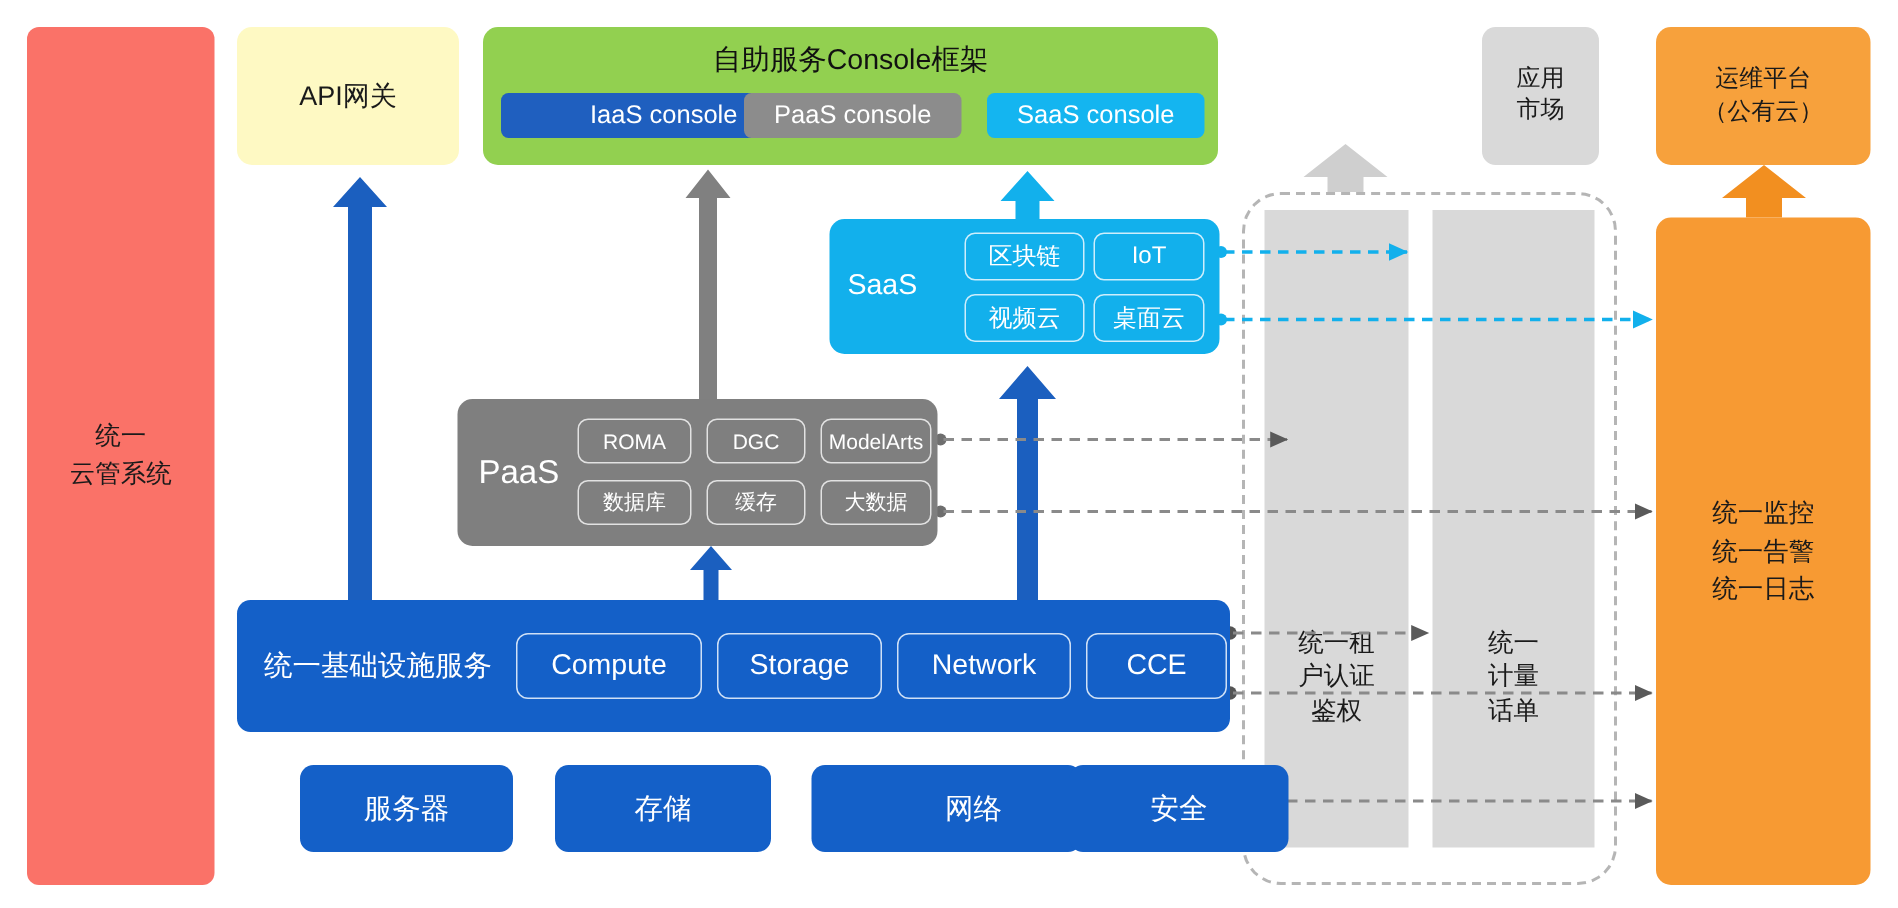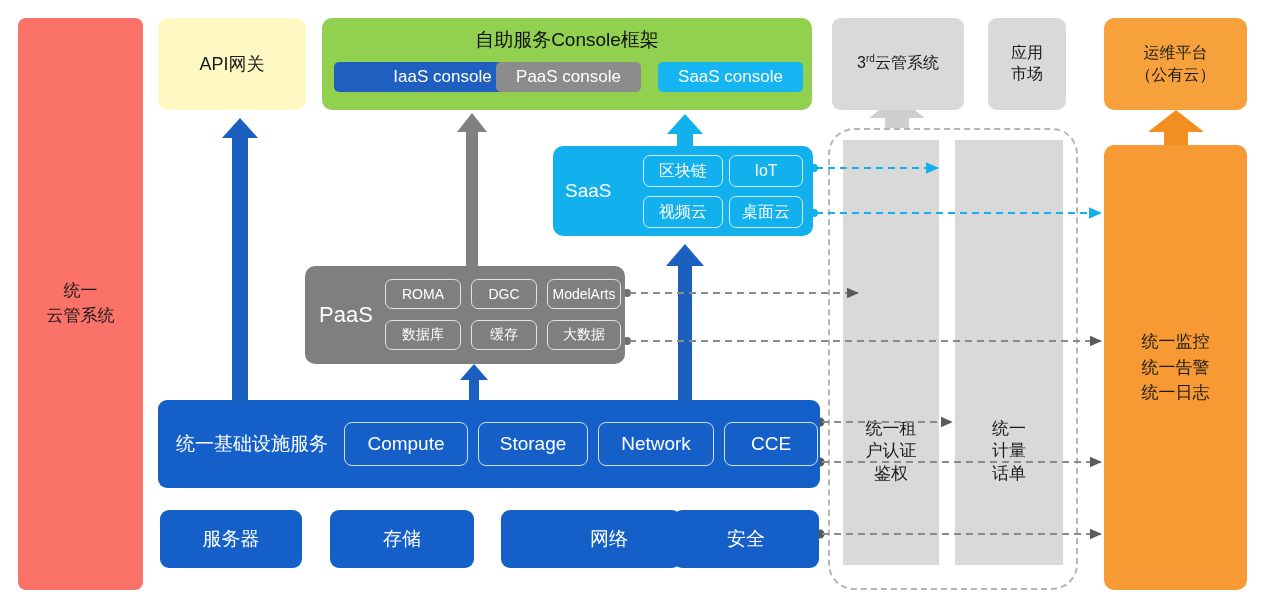--- a/index.html
+++ b/index.html
@@ -53,21 +53,21 @@
   
   #infra{left:158px;top:400px;width:662px;height:88px;background:#1460c8;border-radius:9px;}
   #infra-label{position:absolute;left:18px;top:50%;transform:translateY(-50%);color:#fff;font-size:19px;}
   .infra-pill{position:absolute;top:22px;height:42px;border:1.7px solid #cfe0f6;border-radius:8px;color:#fff;font-size:19px;display:flex;align-items:center;justify-content:center;}
   #ip-0{left:186px;width:122px;}
   #ip-1{left:320px;width:108px;}
   #ip-2{left:440px;width:114px;}
   #ip-3{left:566px;width:92px;}
 
   
-  .bottom-box{position:absolute;top:510px;height:58px;background:#1460c8;border-radius:9px;color:#fff;font-size:19px;display:flex;align-items:center;justify-content:center;}
+  .bottom-box{position:absolute;top:510px;height:58px;background:#1460c8;border-radius:9px;color:#fff;font-size:19px;display:flex;align-items:center;justify-content:center;margin-left:40px;}
   #bb-0{left:160px;width:142px;}
   #bb-1{left:330px;width:144px;}
   #bb-2{left:501px;width:144px;padding-left:36px;}
   #bb-3{left:673px;width:146px;}
 
   
   #dashed-zone{position:absolute;left:828px;top:128px;width:250px;height:462px;border:2.5px dashed #b5b5b5;border-radius:26px;box-sizing:border-box;}
 
   
   #col-auth{position:absolute;left:843px;top:140px;width:96px;height:425px;background:#d9d9d9;}
@@ -179,23 +179,20 @@
     <span>API网关</span>
   </div>
 
   <div id="console-frame" class="box rrect">
     <div id="console-title">自助服务Console框架</div>
     <div class="console-pill" id="pill-iaas">IaaS console</div>
     <div class="console-pill" id="pill-paas">PaaS console</div>
     <div class="console-pill" id="pill-saas">SaaS console</div>
   </div>
 
-  <div class="box rrect" id="third-cloud">
-    <span><span>3</span><sup style="font-size:10px">rd</sup><span>云管系统</span></span>
-  </div>
 
   <div class="box rrect" id="app-market">
     <div>
       <div>应用</div>
       <div>市场</div>
     </div>
   </div>
 
   <div class="box rrect" id="ops-platform">
     <div>

